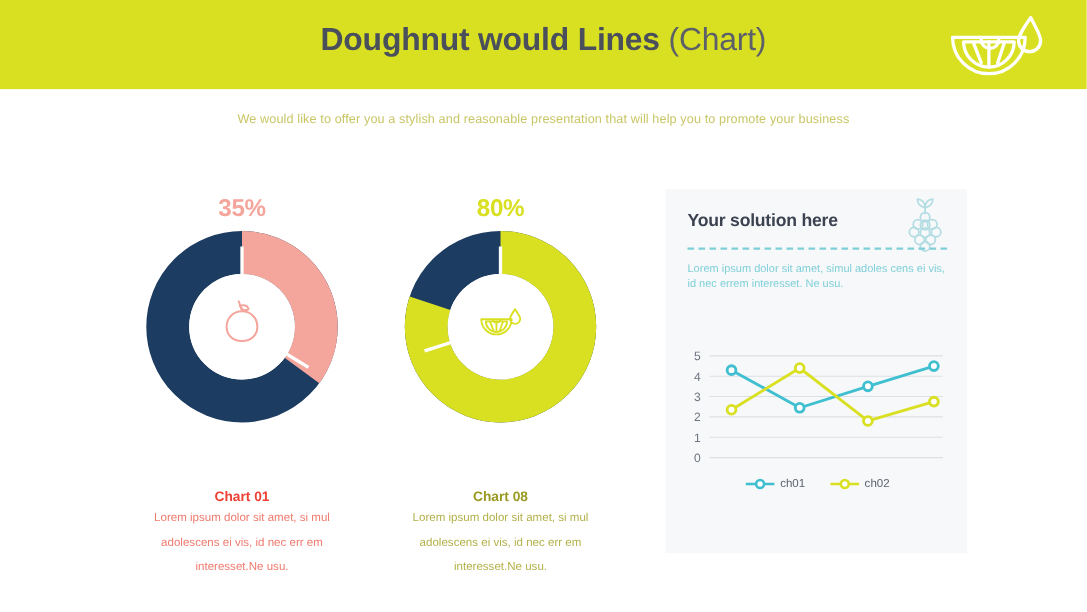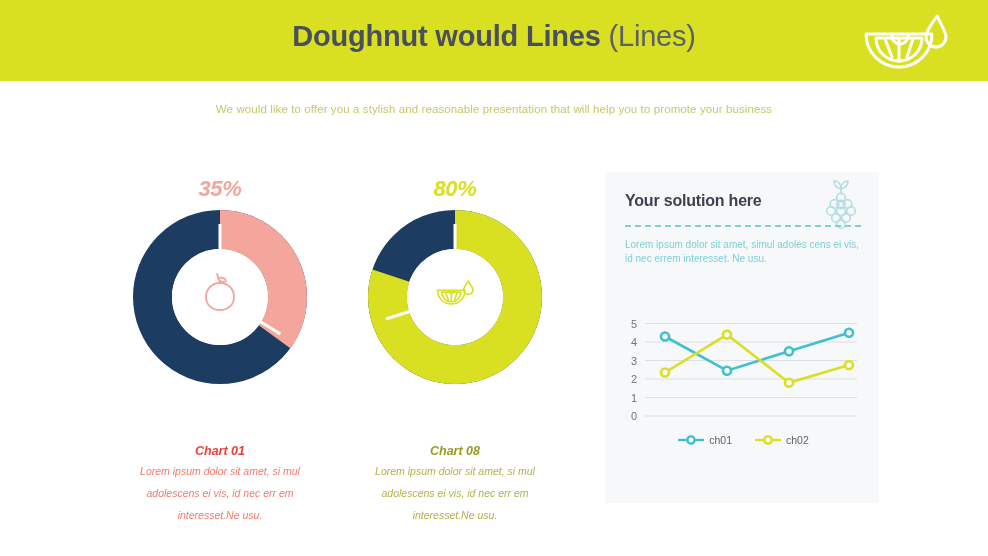--- a/index.html
+++ b/index.html
@@ -31,21 +31,21 @@
   }
 
   
   .subtitle {
     position: absolute; left: 0; top: 103px; width: 988px;
     text-align: center;
     font-size: 11.5px; color: #c9c667; letter-spacing: 0.1px;
   }
 
   
-  .donut-block { position: absolute; top: 172px; width: 230px; font-style: italic; }
+  .donut-block { position: absolute; top: 172px; width: 230px; }
   .donut-block.b1 { left: 105px; }
   .donut-block.b2 { left: 340px; }
 
   .pct {
     text-align: center;
     font-size: 22px; font-weight: bold;
     letter-spacing: -0.3px;
     height: 34px; line-height: 34px;
   }
   .pct.p1 { color: #f4a59c; }
@@ -116,21 +116,21 @@
   .lc-legend-label { font-size: 10.5px; color: #5b616c; }
 </style>
 </head>
 <body>
 
 <div class="slide">
 
   <div class="header-band">
     <div class="header-title">
       <span>Doughnut would Lines</span>
-      <span class="thin">(Lines)</span>
+      <span class="thin">(Chart)</span>
     </div>
     <svg class="header-icon" viewBox="0 0 108 66">
       <g fill="none" stroke="#ffffff" stroke-width="3" stroke-linecap="round" stroke-linejoin="round">
         <path d="M14 26 L80 26 A33 33 0 0 1 14 26 Z"></path>
         <path d="M24 30 A23 23 0 0 0 70 30 Z"></path>
         <path d="M47 30 L47 53"></path>
         <path d="M33 31 L40 49"></path>
         <path d="M61 31 L55 49"></path>
         <path d="M40 28 A8 8 0 0 0 56 28"></path>
         <path d="M85 8 C78 18 74 24 74 29 A10 10 0 0 0 94 29 C94 24 90 18 85 8 Z"></path>

